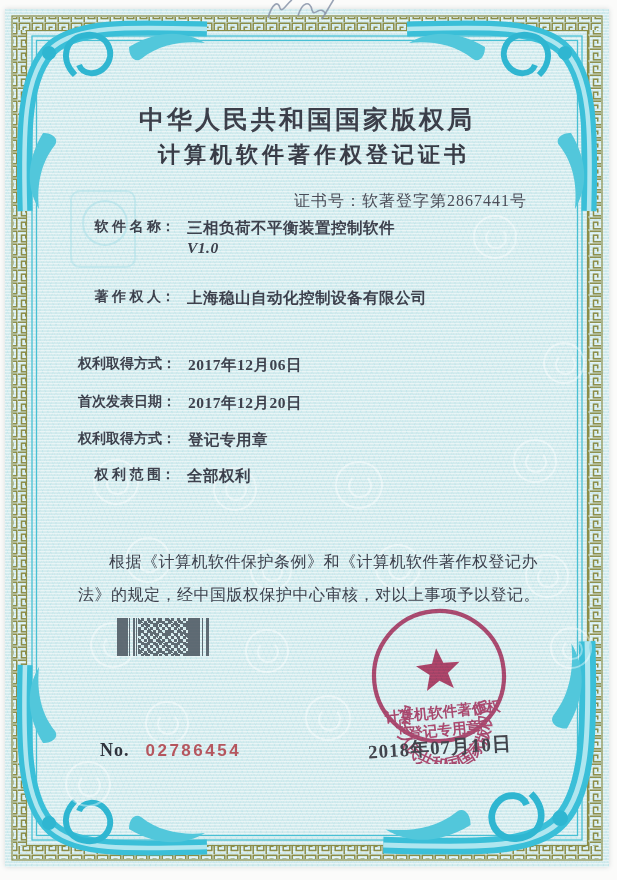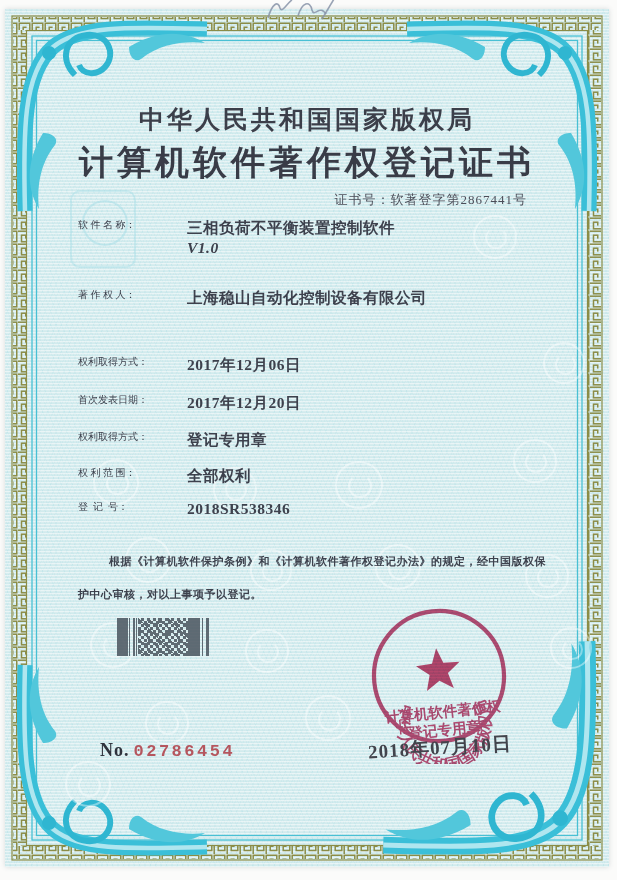--- a/index.html
+++ b/index.html
@@ -47,44 +47,44 @@
     border:2px solid rgba(160,220,230,.9); border-radius:50%;
   }
 
   
   .authority {
     position:absolute; left:0; top:94px; width:100%;
     text-align:center; font-size:25px; font-weight:bold;
     letter-spacing:3px; color:#3c3f4a;
   }
   .title {
-    position:absolute; left:0; top:131px; width:100%;
-    text-align:center; font-size:34px; font-weight:bold;
+    position:absolute; left:7px; top:131px; width:100%;
+    text-align:center; font-size:22px; font-weight:bold;
     letter-spacing:4px; color:#393c47;
   }
   .certno {
     position:absolute; top:182px; right:82px;
-    font-size:13px; color:#4b4d58; letter-spacing:1px;
+    font-size:16px; color:#4b4d58; letter-spacing:1px;
   }
 
   
   .row { position:absolute; left:73px; white-space:nowrap; }
   .lbl {
-    display:inline-block; min-width:97px; font-size:10px; font-weight:normal;
-    color:#3d414d; white-space:pre; vertical-align:top;
+    display:inline-block; min-width:97px; font-size:14px; font-weight:bold;
+    color:#3d414d; white-space:pre; vertical-align:top;text-align:right;
   }
   .val {
     display:inline-block; margin-left:8px; font-size:15.5px; font-weight:bold;
     color:#3d414d; letter-spacing:.5px; vertical-align:top;
   }
   .val .v2 { display:block;font-style:italic; }
 
   .statement {
     position:absolute; left:73px; top:536px; width:470px;
-    font-size:11px; font-weight:bold; color:#3d414d;
+    font-size:16px; font-weight:normal; color:#3d414d;
     line-height:33px; text-indent:31px; letter-spacing:.5px;
   }
 
   
   .barcode {
     position:absolute; left:112px; top:609px; width:92px; height:38px;
     display:flex; opacity:.88;
   }
   .bc-block { width:9px; background:#4e5963; }
   .bc-bars  { width:12px;
@@ -106,23 +106,23 @@
     mix-blend-mode:multiply; opacity:.93;
   }
   .issue-date {
     position:absolute; left:363px; top:726px;
     font-size:19px; font-weight:bold; color:#42444c;
     letter-spacing:1px; transform:rotate(-3.5deg);
   }
   .serial { position:absolute; left:95px; top:731px; white-space:nowrap; }
   .serial .no { font-size:18px; color:#2f333d; letter-spacing:1px;font-weight:bold; }
   .serial .num {
-    font-family:Liberation Mono, monospace;
+    font-family:Liberation Sans, sans-serif;
     font-size:17px; font-weight:bold; color:#b5565e;
-    letter-spacing:2.5px; 
+    letter-spacing:2.5px; margin-left:12px;
   }
 
   .handwriting { position:absolute; left:262px; top:-2px; z-index:5; }
 </style>
 </head>
 <body>
 
 <div class="page">
 
   <div class="paper">
@@ -200,24 +200,20 @@
       <span class="val">2017年12月20日</span>
     </div>
     <div class="row" style="top:421px">
       <span class="lbl">权利取得方式：</span>
       <span class="val">登记专用章</span>
     </div>
     <div class="row" style="top:457px">
       <span class="lbl">权 利 范 围：</span>
       <span class="val">全部权利</span>
     </div>
-    <div class="row" style="top:491px">
-      <span class="lbl">登  记  号：</span>
-      <span class="val">2018SR538346</span>
-    </div>
 
     <p class="statement">根据《计算机软件保护条例》和《计算机软件著作权登记办法》的规定，经中国版权保护中心审核，对以上事项予以登记。</p>
 
     <div class="barcode">
       <div class="bc-block"></div>
       <div class="bc-bars"></div>
       <div class="bc-matrix"></div>
       <div class="bc-block"></div>
       <div class="bc-bars2"></div>
     </div>

